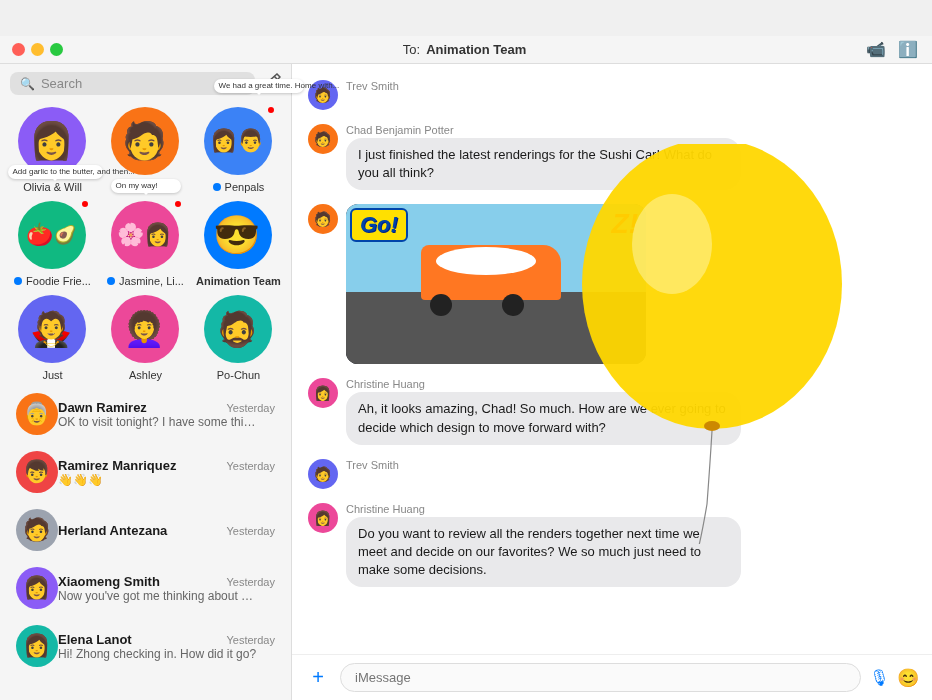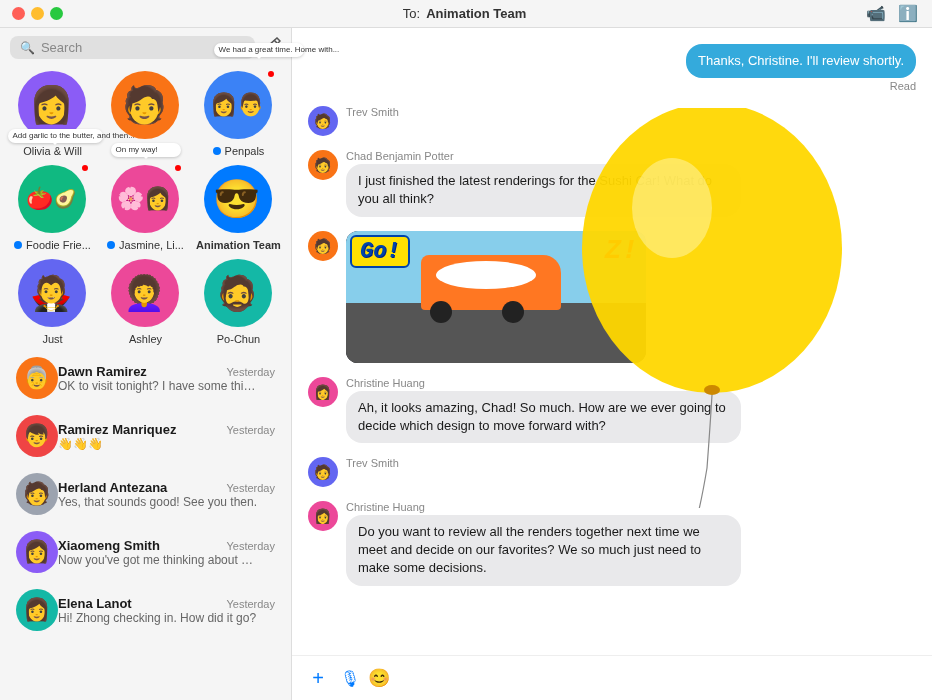--- a/index.html
+++ b/index.html
@@ -14,20 +14,21 @@
     }
 
     
     .title-bar {
       display: flex;
       align-items: center;
       background: #f5f5f5;
       height: 28px;
       border-bottom: 1px solid #ddd;
       flex-shrink: 0;
+      margin-top: 36px;
     }
     .traffic-lights {
       display: flex;
       gap: 6px;
       padding-left: 12px;
     }
     .traffic-light {
       width: 13px;
       height: 13px;
       border-radius: 50%;
@@ -294,24 +295,23 @@
       border-radius: 16px;
     }
     .msg-group.outgoing .msg-content {
       align-items: flex-end;
     }
 
     .msg-image {
       border-radius: 12px;
       overflow: hidden;
       width: 300px;
-      height: 132px;
+      height: 160px;
       position: relative;
       background: linear-gradient(135deg, #1a1a2e 0%, #16213e 50%, #0f3460 100%);
-      font-family: Liberation Mono, monospace;
     }
 
     
     .sushi-scene {
       width: 100%;
       height: 100%;
       background: linear-gradient(to bottom, #87CEEB 0%, #87CEEB 60%, #555 60%, #333 100%);
       position: relative;
       overflow: hidden;
     }
@@ -578,21 +578,20 @@
 
       <div class="conv-item">
         <div class="conv-avatar av-gray">
           <span>🧑</span>
         </div>
         <div class="conv-details">
           <div class="conv-name-row">
             <span class="conv-name">Herland Antezana</span>
             <span class="conv-time">Yesterday</span>
           </div>
-          <div class="conv-preview">Yes, that sounds good! See you then.</div>
         </div>
       </div>
 
       <div class="conv-item">
         <div class="conv-avatar av-purple">
           <span>👩</span>
         </div>
         <div class="conv-details">
           <div class="conv-name-row">
             <span class="conv-name">Xiaomeng Smith</span>
@@ -613,28 +612,20 @@
           </div>
           <div class="conv-preview">Hi! Zhong checking in. How did it go?</div>
         </div>
       </div>
     </div>
   </div>
 
   <div class="chat-area">
     <div class="chat-messages">
 
-      <div class="msg-group outgoing">
-        <div class="msg-content">
-          <div class="msg-bubble" style="background:#34aadc; color:white;">
-            <span>Thanks, Christine. I'll review shortly.</span>
-          </div>
-          <div class="read-receipt">Read</div>
-        </div>
-      </div>
 
       <div class="msg-group">
         <div class="msg-avatar-small av-indigo">
             <span>🧑</span>
           </div>
         <div class="msg-content">
           <div class="msg-sender">Trev Smith</div>
         </div>
       </div>
 
@@ -700,20 +691,21 @@
           <div class="msg-bubble">
             <span>Do you want to review all the renders together next time we meet and decide on our favorites? We so much just need to make some decisions.</span>
           </div>
         </div>
       </div>
 
     </div>
 
     <div class="chat-input-area">
       <div class="add-btn">+</div>
+      <input class="msg-input-field" type="text" placeholder="iMessage" style="">
       <div class="audio-btn">🎙</div>
       <div class="emoji-btn">😊</div>
     </div>
 
     <div class="balloons-overlay">
 
       <svg style="position:absolute; top:80px; left:280px;" width="280" height="400" viewBox="0 0 280 400">
         <ellipse cx="140" cy="140" rx="130" ry="145" fill="#FFD700" opacity="0.95"></ellipse>
         <ellipse cx="100" cy="100" rx="40" ry="50" fill="rgba(255,255,220,0.4)"></ellipse>
         <ellipse cx="140" cy="282" rx="8" ry="5" fill="#CC8800"></ellipse>

